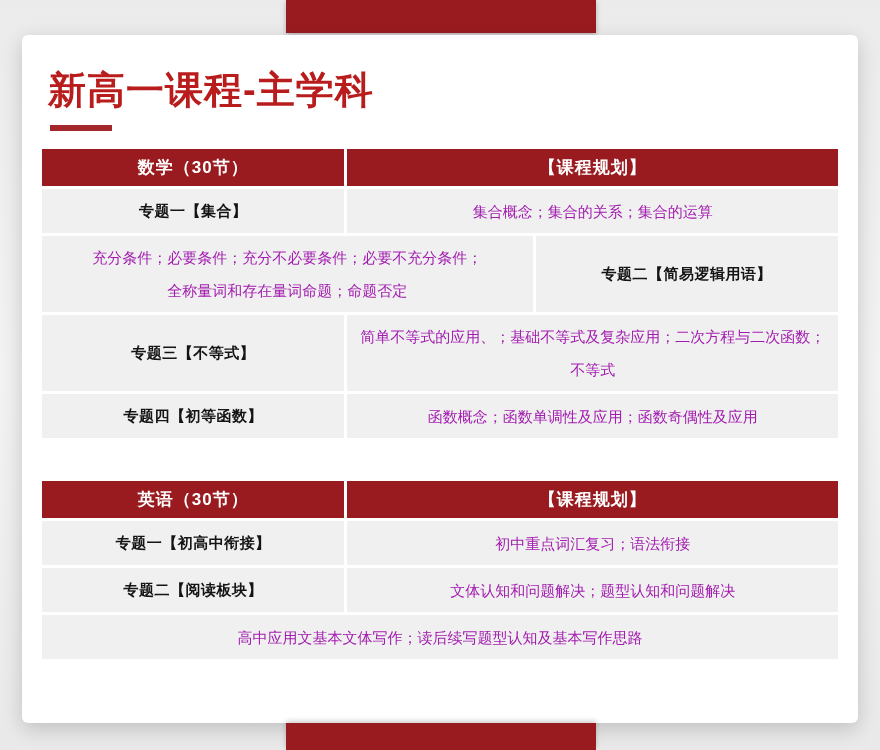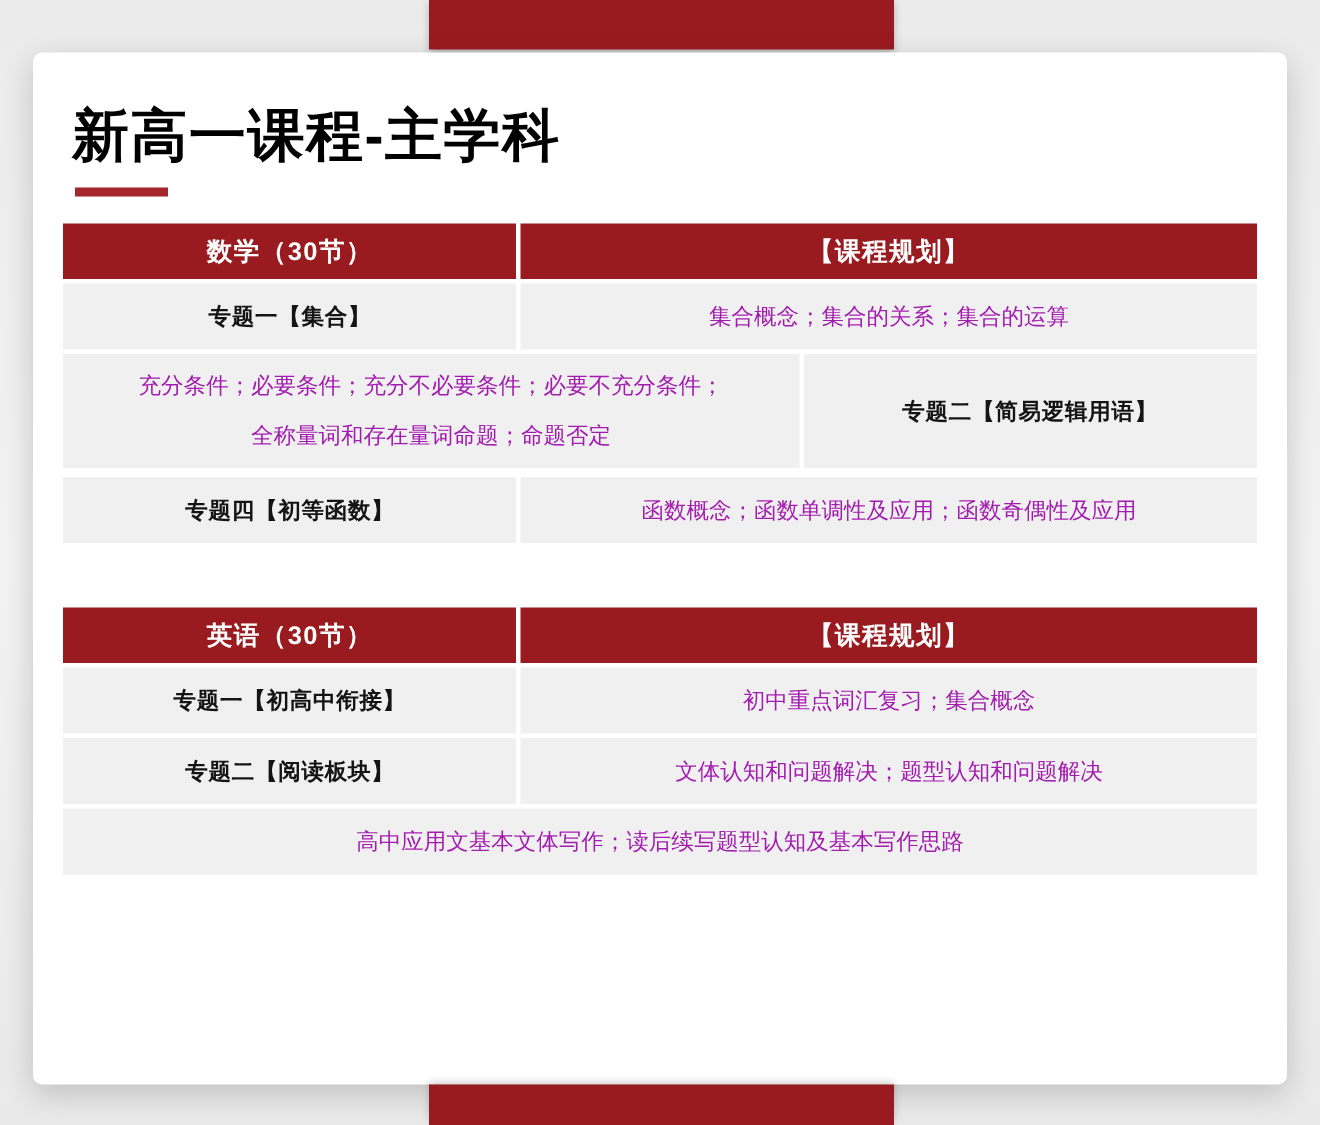--- a/index.html
+++ b/index.html
@@ -25,21 +25,21 @@
     width: 836px; height: 688px;
     background: #ffffff;
     border-radius: 6px;
     box-shadow: 0 6px 20px rgba(0,0,0,0.18);
     padding: 0 20px;
   }
   .page-title {
     margin: 30px 0 0 6px;
     font-size: 38px;
     font-weight: bold;
-    color: #000000;
+    color: #b91c1c;
     letter-spacing: 1px;
   }
   .title-underline {
     margin: 9px 0 0 8px;
     width: 62px; height: 6px;
     background: #a4272b;
   }
 
   .course-table { margin-top: 18px; width: 796px; border-radius: 14px; }
   .course-table + .course-table { margin-top: 43px; }
@@ -95,41 +95,45 @@
 
   <div class="tr">
     <div class="td content col-plan">
             <div class="line">充分条件；必要条件；充分不必要条件；必要不充分条件；</div>
             <div class="line">全称量词和存在量词命题；命题否定</div>
           </div>
     <div class="td topic col-subject">专题二【简易逻辑用语】</div>
   </div>
 
   <div class="tr">
+    <div class="td topic col-subject">专题三【不等式】</div>
+    <div class="td content col-plan">
+            <div class="line">简单不等式的应用、；基础不等式及复杂应用；二次方程与二次函数；不等式</div>
+          </div>
   </div>
 
   <div class="tr">
     <div class="td topic col-subject">专题四【初等函数】</div>
     <div class="td content col-plan">
             <div class="line">函数概念；函数单调性及应用；函数奇偶性及应用</div>
           </div>
   </div>
 </div>
   </section>
 
   <section class="course-table">
     <div class="thead">
       <div class="th col-subject">英语（30节）</div>
       <div class="th col-plan">【课程规划】</div>
     </div>
     <div class="tbody">
   <div class="tr">
     <div class="td topic col-subject">专题一【初高中衔接】</div>
     <div class="td content col-plan">
-            <div class="line">初中重点词汇复习；集合概念</div>
+            <div class="line">初中重点词汇复习；语法衔接</div>
           </div>
   </div>
 
   <div class="tr">
     <div class="td topic col-subject">专题二【阅读板块】</div>
     <div class="td content col-plan">
             <div class="line">文体认知和问题解决；题型认知和问题解决</div>
           </div>
   </div>
 

